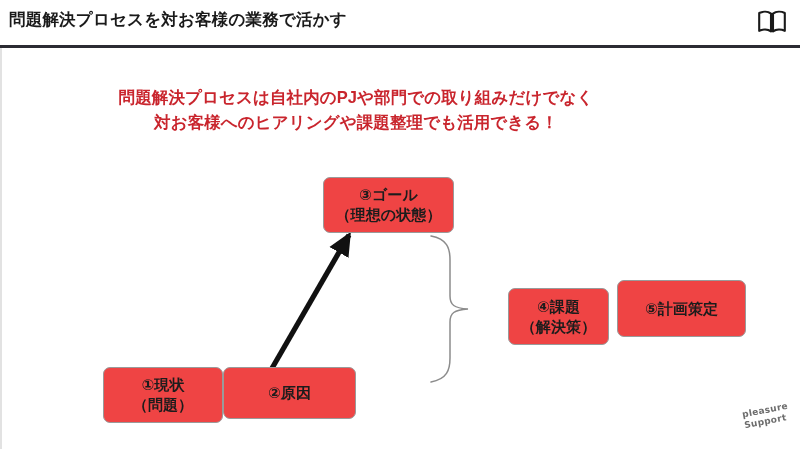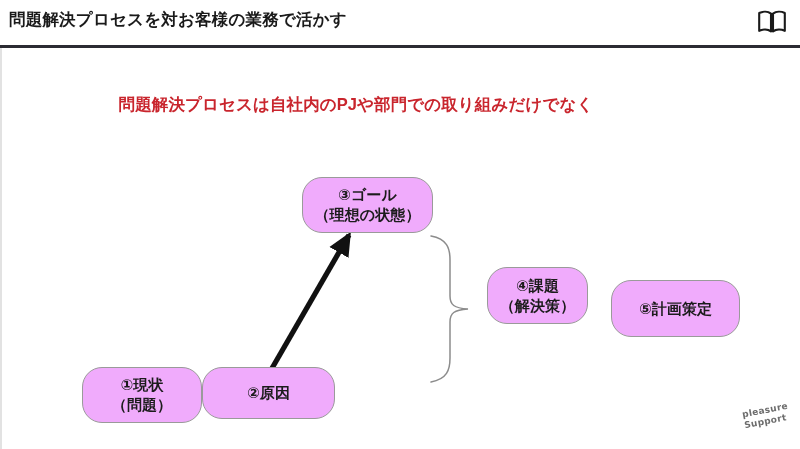--- a/index.html
+++ b/index.html
@@ -64,21 +64,21 @@
     top: 48px;
     width: 2px;
     height: 401px;
     background: #e2e2e2;
   }
 
   
   #lead-text {
     position: absolute;
     left: 0;
-    top: 92px;
+    top: 85px;
     width: 712px;
     text-align: center;
     color: #c9252d;
     font-size: 16.5px;
     font-weight: 700;
     line-height: 25px;
     letter-spacing: 0.1px;
   }
   #lead-text .lead-line { display: block; white-space: nowrap; }
 
@@ -87,40 +87,41 @@
     position: absolute;
     left: 0;
     top: 0;
     width: 800px;
     height: 449px;
   }
 
   .node-box {
     position: absolute;
     box-sizing: border-box;
-    background: #f0abfc;
+    background: #ef4444;
     border: 1.3px solid #9a9a9a;
-    border-radius: 20px;
+    border-radius: 7px;
     display: flex;
     align-items: center;
     justify-content: center;
     text-align: center;
     color: #1c1c1c;
     font-size: 15px;
     font-weight: 700;
     line-height: 20px;
     letter-spacing: 0.1px;
     white-space: pre-line;
+    margin-left: 21px;
   }
 
   #node-goal    { left: 302px; top: 177px; width: 131px; height: 56px; }
   #node-current { left:  82px; top: 367px; width: 120px; height: 56px; }
   #node-cause   { left: 202px; top: 367px; width: 133px; height: 52px; }
-  #node-issue   { left: 487px; top: 267px; width: 101px; height: 57px; }
-  #node-plan    { left: 611px; top: 280px; width: 129px; height: 57px; }
+  #node-issue   { left: 487px; top: 288px; width: 101px; height: 57px; }
+  #node-plan    { left: 596px; top: 280px; width: 129px; height: 57px; }
 
   
   #connectors {
     position: absolute;
     left: 0;
     top: 0;
     width: 800px;
     height: 449px;
     pointer-events: none;
   }
@@ -158,20 +159,21 @@
       </svg>
     </div>
 
     <div id="header-rule"></div>
   </div>
 
   <div id="left-edge"></div>
 
   <div id="lead-text">
     <span class="lead-line">問題解決プロセスは自社内のPJや部門での取り組みだけでなく</span>
+    <span class="lead-line">対お客様へのヒアリングや課題整理でも活用できる！</span>
   </div>
 
   <div id="diagram">
 
     <svg id="connectors" viewBox="0 0 800 449" width="800" height="449" aria-hidden="true">
 
       <defs>
         <marker id="arrowhead" viewBox="0 0 10 10" refX="8.4" refY="5" markerWidth="4.6" markerHeight="4.6" orient="auto-start-reverse">
           <path d="M 0 0.4 L 10 5 L 0 9.6 z" fill="#111111"></path>
         </marker>

